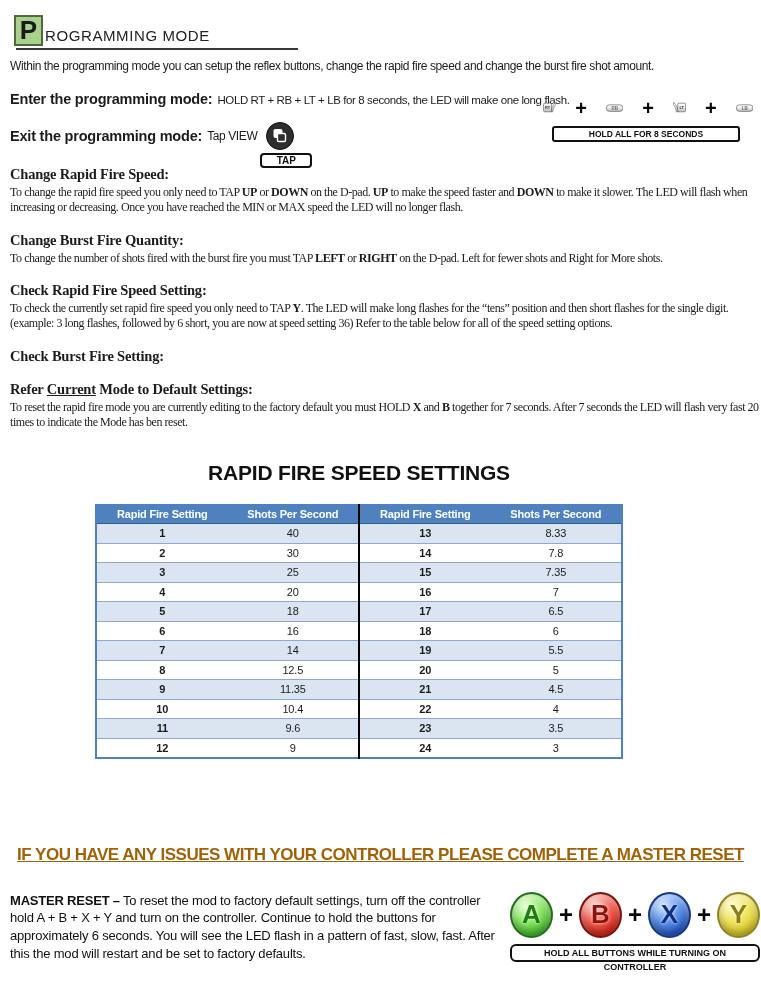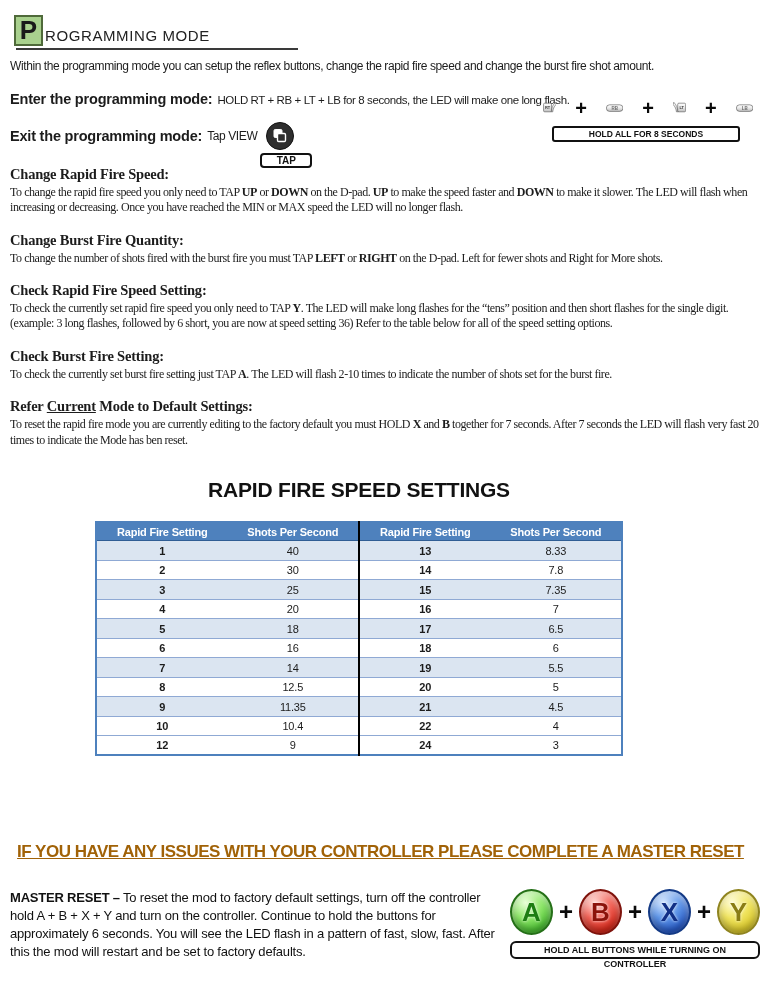--- a/index.html
+++ b/index.html
@@ -170,21 +170,20 @@
     <h3 class="sec-h"><span>Change Rapid Fire Speed:</span></h3>
     <p class="sec-p"><span>To change the rapid fire speed you only need to TAP </span><span style="font-weight: bold;">UP</span><span> or </span><span style="font-weight: bold;">DOWN</span><span> on the D-pad. </span><span style="font-weight: bold;">UP</span><span> to make the speed faster and </span><span style="font-weight: bold;">DOWN</span><span> to make it slower. The LED will flash when increasing or decreasing. Once you have reached the MIN or MAX speed the LED will no longer flash.</span></p>
 
     <h3 class="sec-h"><span>Change Burst Fire Quantity:</span></h3>
     <p class="sec-p"><span>To change the number of shots fired with the burst fire you must TAP </span><span style="font-weight: bold;">LEFT</span><span> or </span><span style="font-weight: bold;">RIGHT</span><span> on the D-pad.  Left for fewer shots and Right for More shots.</span></p>
 
     <h3 class="sec-h"><span>Check Rapid Fire Speed Setting:</span></h3>
     <p class="sec-p"><span>To check the currently set rapid fire speed you only need to TAP </span><span style="font-weight: bold;">Y</span><span>. The LED will make long flashes for the “tens” position and  then short flashes for the single digit. (example: 3 long flashes, followed by 6 short, you are now at speed setting 36) Refer to the table below for all of the speed setting options.</span></p>
 
     <h3 class="sec-h"><span>Check Burst Fire Setting:</span></h3>
-    <p class="sec-p"><span>To check the currently set burst fire setting just TAP </span><span style="font-weight: bold;">A</span><span>. The LED will flash 2-10 times to indicate the number of shots set for the burst fire.</span></p>
 
     <h3 class="sec-h"><span>Refer </span><span style="text-decoration: underline;">Current</span><span> Mode to Default Settings:</span></h3>
     <p class="sec-p"><span>To reset the rapid fire mode you are currently editing to the factory default you must HOLD </span><span style="font-weight: bold;">X</span><span> and </span><span style="font-weight: bold;">B</span><span> together for 7 seconds. After 7 seconds the LED will flash very fast 20 times to indicate the Mode has ben reset.</span></p>
   </div>
 
   <div class="table-section">
     <div class="table-title">RAPID FIRE SPEED SETTINGS</div>
     <table class="speed">
       <thead>
         <tr>
@@ -247,20 +246,26 @@
             <td class="setting">9</td>
             <td>11.35</td>
             <td class="setting">21</td>
             <td>4.5</td>
           </tr>
           <tr>
             <td class="setting">10</td>
             <td>10.4</td>
             <td class="setting">22</td>
             <td>4</td>
+          </tr>
+          <tr class="striped">
+            <td class="setting">11</td>
+            <td>9.6</td>
+            <td class="setting">23</td>
+            <td>3.5</td>
           </tr>
           <tr>
             <td class="setting">12</td>
             <td>9</td>
             <td class="setting">24</td>
             <td>3</td>
           </tr>
         </tbody>
     </table>
   </div>

